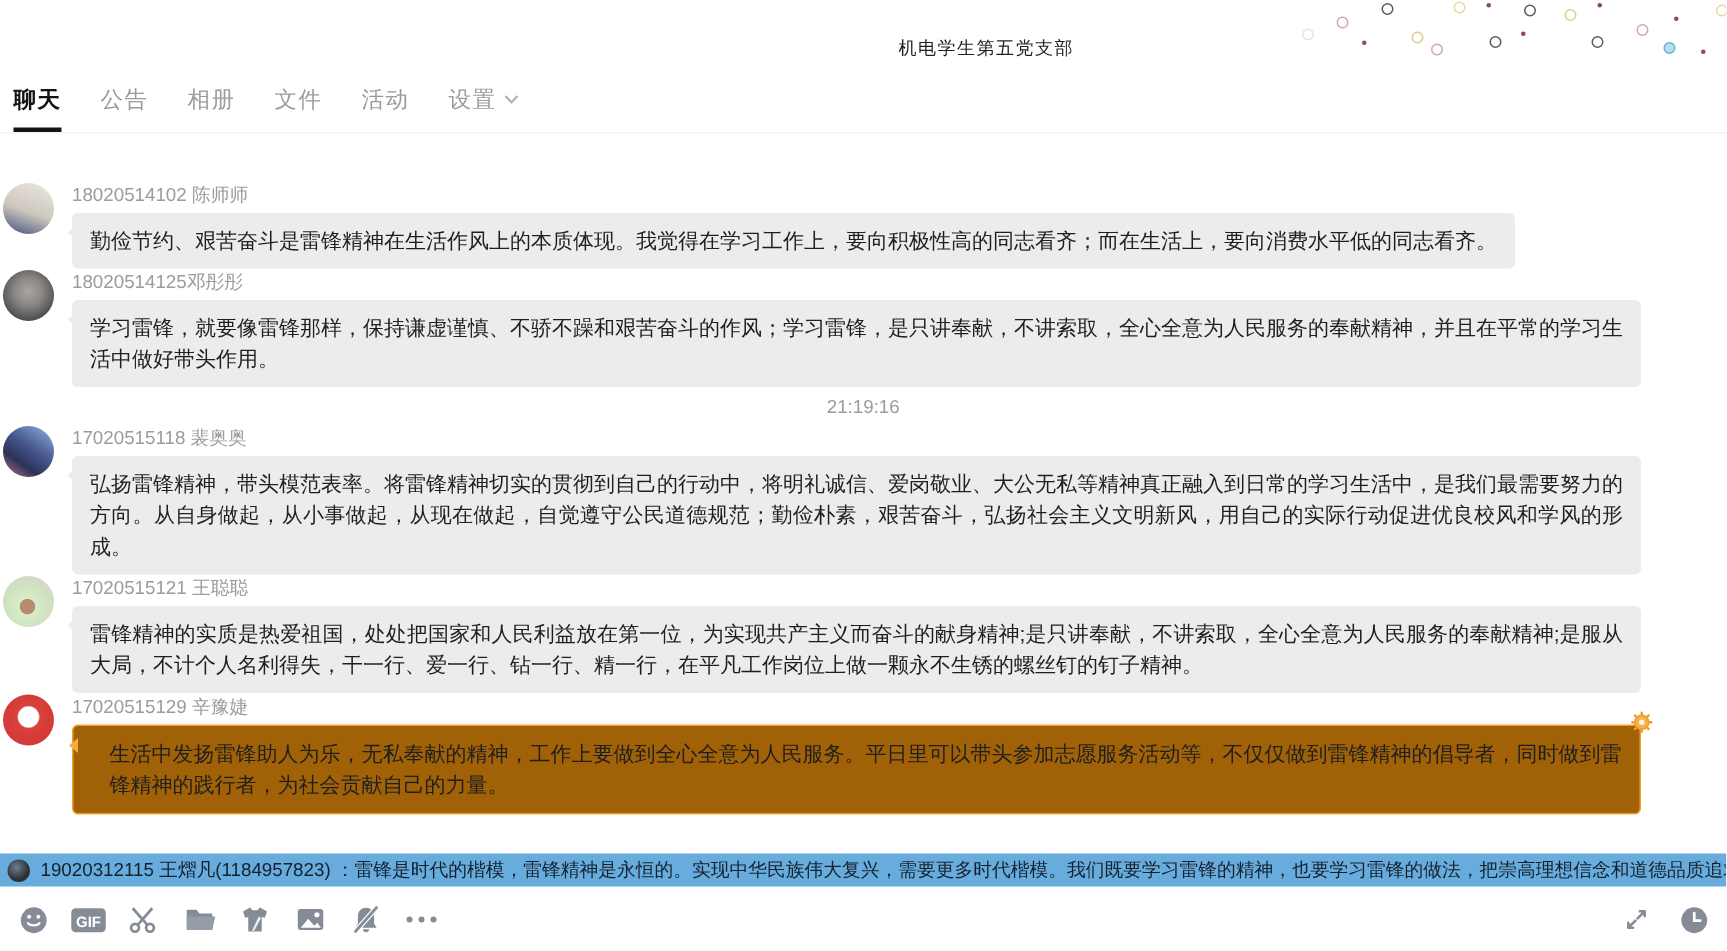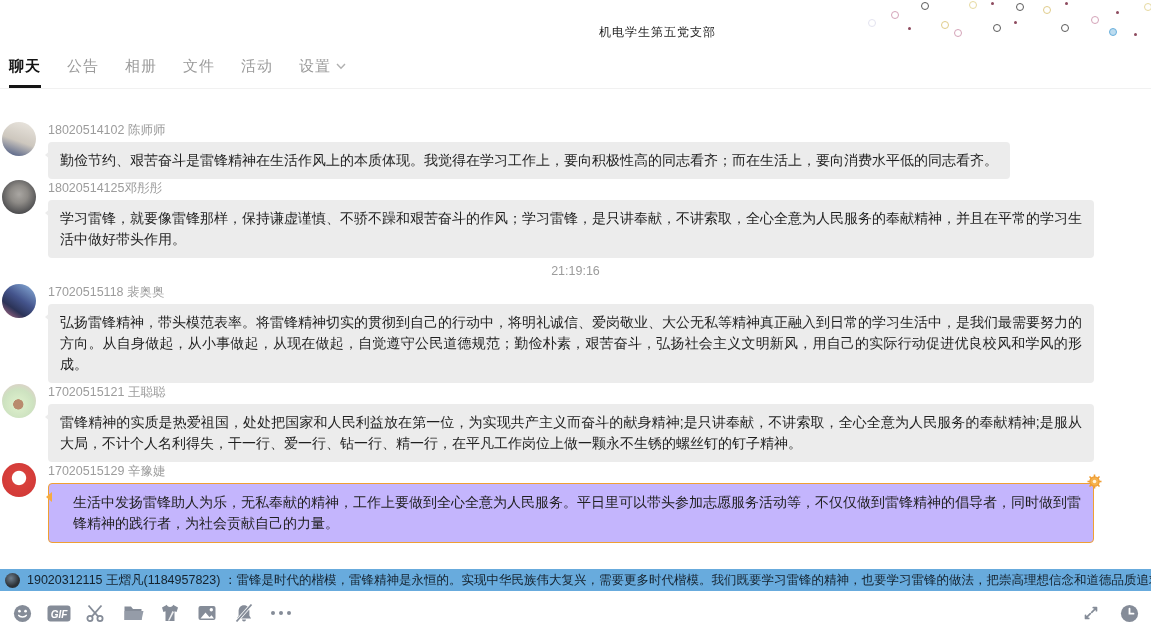--- a/index.html
+++ b/index.html
@@ -30,36 +30,36 @@
   .av2{background:radial-gradient(circle at 50% 42%,#a9a6a2 0%,#8d8a86 34%,#4c4c4e 75%);}
   .av3{background:linear-gradient(215deg,#8fb6e0 0%,#44548c 45%,#2b3357 70%,#c4768f 100%);}
   .av4{background:radial-gradient(circle at 48% 60%,#b98b6e 0%,#b98b6e 18%,#d9ecc9 20%,#cde2c0 55%,#e9c3cf 100%);}
   .av5{background:radial-gradient(circle at 50% 44%,#ffffff 0%,#ffffff 26%,#d8413c 30%,#cf3535 100%);}
   .sender{font-size:12.5px;line-height:16px;color:#9c9c9c;margin-bottom:4px;padding-top:1px;}
   .bubble{position:relative;display:inline-block;max-width:1046px;box-sizing:border-box;
     background:#ececec;border-radius:4px;padding:8px 12px;font-size:14px;line-height:21px;
     color:#1f1f1f;text-align:justify;}
   .bubble::before{content:"";position:absolute;left:-8px;top:8px;
     border:5px solid transparent;border-right:6px solid #ececec;}
-  .message.highlight .bubble{background:#c4b5fd;border:1px solid #f0a032;padding-left:24px;}
+  .message.highlight .bubble{background:#a16207;border:1px solid #f0a032;padding-left:24px;}
   .message.highlight .bubble::before{border-right-color:#f6ab3f;}
   .bubble-badge{position:absolute;right:-9px;top:-10px;width:15px;height:15px;}
   .time{font-size:12.5px;line-height:16px;color:#9c9c9c;text-align:center;margin:5px 0 4px 0;}
 
   
   .pinned{position:absolute;left:0;right:0;top:569px;height:22px;background:#68abdd;
     display:flex;align-items:center;cursor:pointer;overflow:hidden;}
   .pinned .mini-avatar{flex:0 0 auto;width:15px;height:15px;border-radius:50%;margin:0 7px 0 5px;
     background:radial-gradient(circle at 40% 35%,#6f7f8e 0%,#2c3136 60%);}
   .pinned .pinned-text{font-size:12.5px;color:#14222e;white-space:nowrap;overflow:hidden;}
 
   
   .toolbar{position:absolute;left:0;right:0;bottom:0;height:42px;background:#fff;
     display:flex;align-items:center;padding-left:10px;gap:13px;}
-  .tool{width:24px;height:24px;display:flex;align-items:center;justify-content:center;cursor:pointer;font-style:italic;}
+  .tool{width:24px;height:24px;display:flex;align-items:center;justify-content:center;cursor:pointer;}
   .toolbar-right{position:absolute;right:10px;top:0;height:42px;display:flex;align-items:center;gap:14px;}
   svg{display:block;}
 </style>
 </head>
 <body>
 
 <div class="app">
 
   <div class="header">
     <div class="title">机电学生第五党支部</div>

